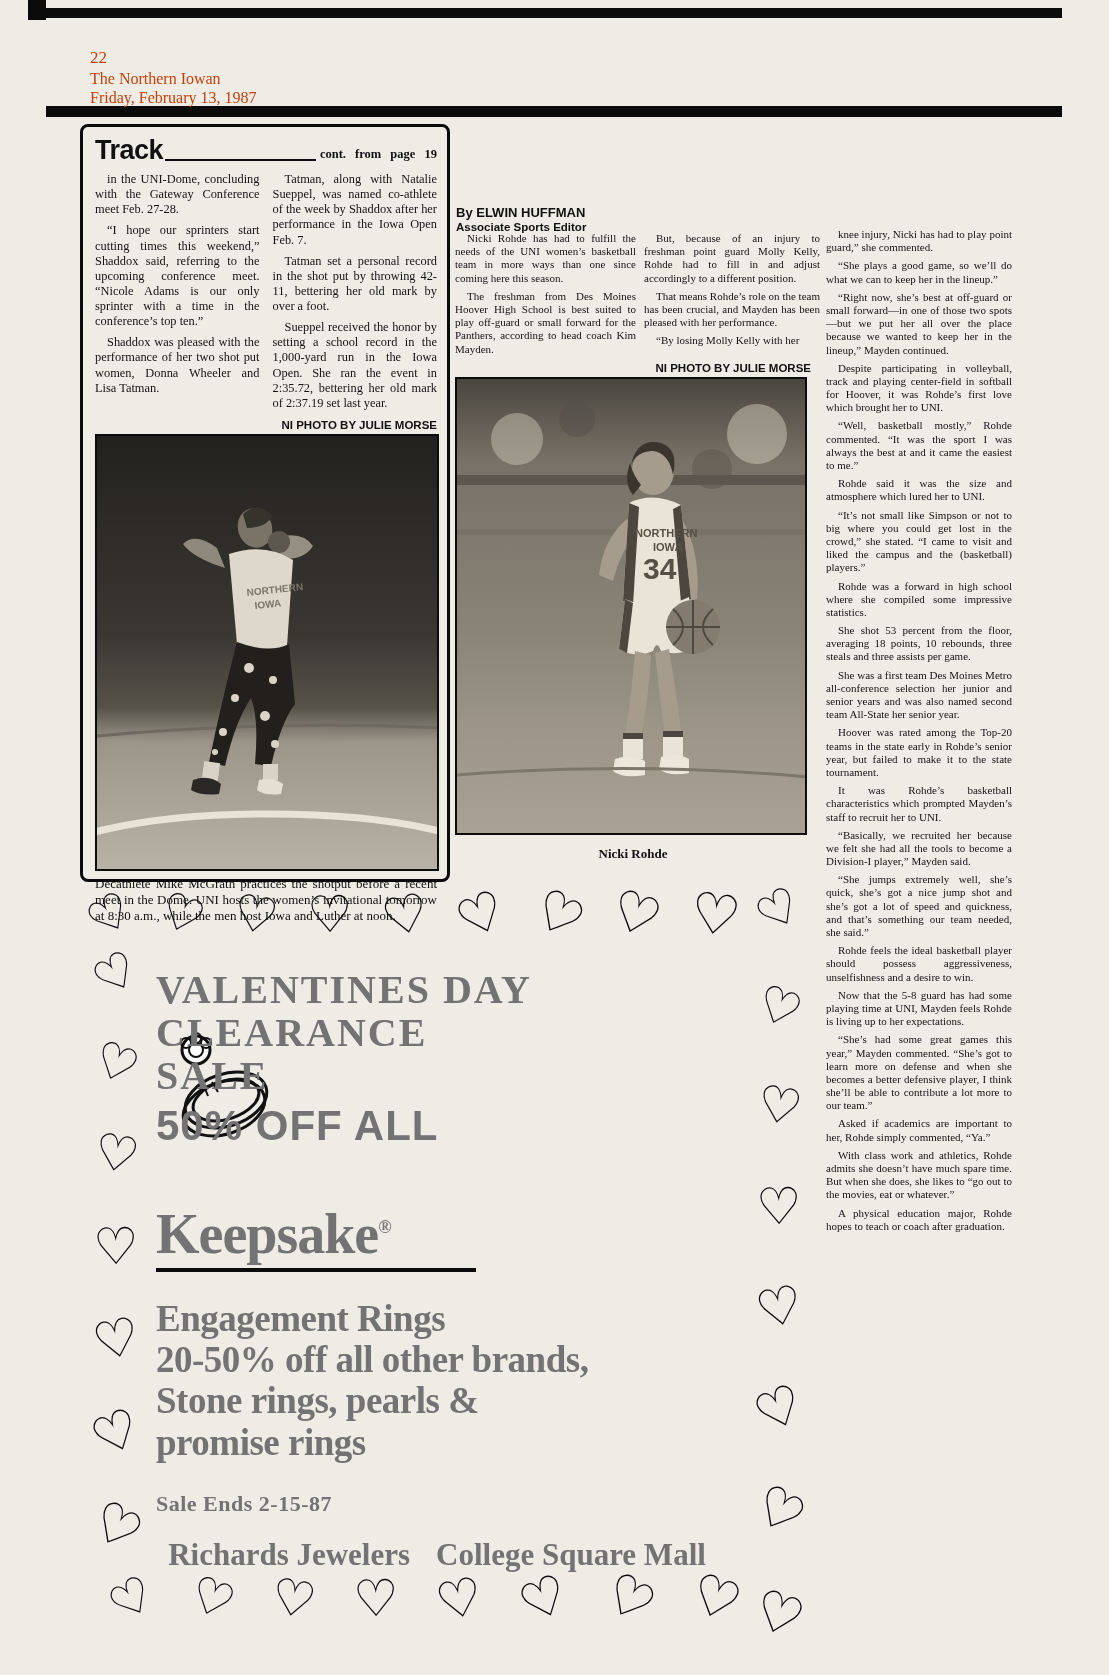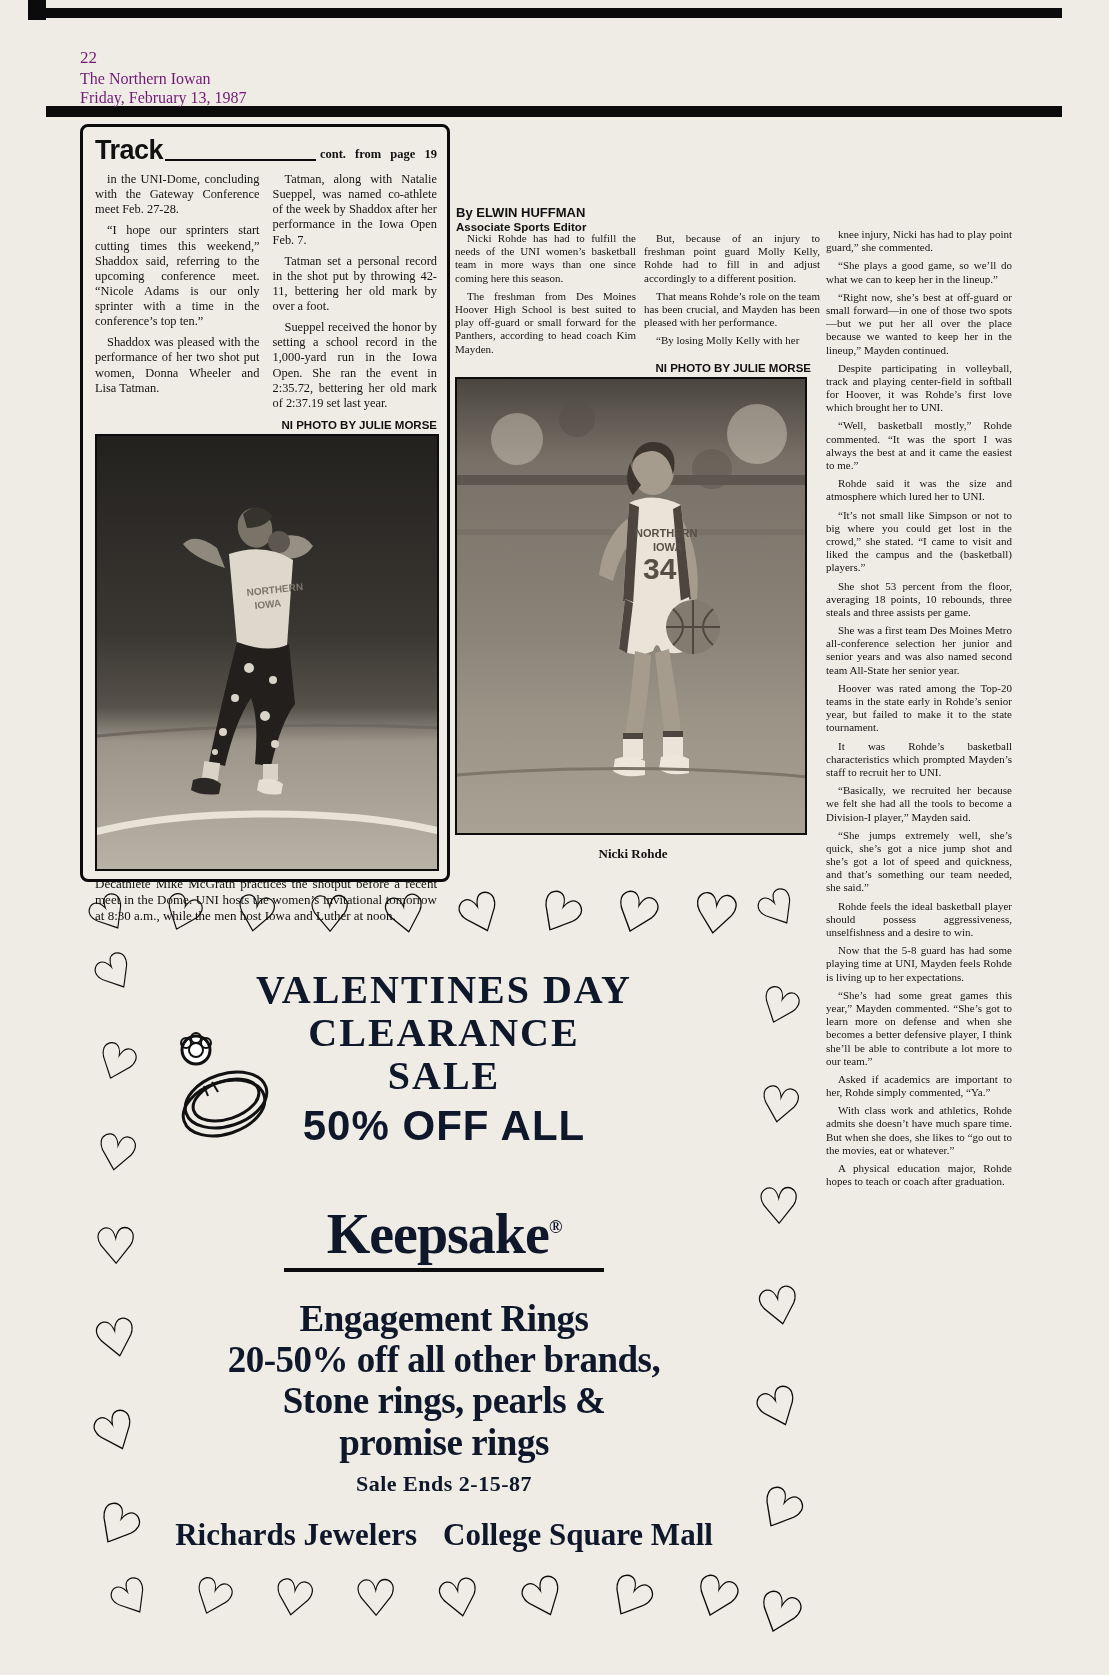--- a/index.html
+++ b/index.html
@@ -3,21 +3,21 @@
 <meta charset="utf-8">
 <style>
   * { margin:0; padding:0; box-sizing:border-box; }
   html,body { background:#d8d5cf; }
   .page {
     position:relative; width:1109px; height:1675px;
     background:#efece5; color:#111; overflow:hidden;
     font-family:"Liberation Serif", serif;
   }
   .bar { position:absolute; background:#0b0b0b; }
-  .masthead { position:absolute; left:80px; top:48px; font-size:16px; line-height:1.22; color:#701a75; }
+  .masthead { position:absolute; left:90px; top:48px; font-size:16px; line-height:1.22; color:#c2410c; }
   .masthead .pgnum { font-size:17px; }
   
   .track-box {
     position:absolute; left:80px; top:124px; width:370px; height:758px;
     border:3px solid #0b0b0b; border-radius:8px; padding:10px 10px 8px 12px;
     background:#efece5;
   }
   .track-title-row { display:flex; align-items:flex-end; margin-bottom:8px; }
   .track-title { font-family:"Liberation Sans", sans-serif; font-weight:bold; font-size:27px; line-height:1; letter-spacing:-0.5px; }
   .track-rule { flex:1; border-bottom:2px solid #0b0b0b; margin:0 4px 3px 2px; }
@@ -44,28 +44,28 @@
   .bb-photo { width:352px; height:458px; }
   .bb-caption { position:absolute; left:455px; top:846px; width:356px; text-align:center; font-weight:bold; font-size:13px; }
   
   .heart { display:inline-block; line-height:0.9; font-family:"DejaVu Sans", sans-serif; color:#0a0a0a; }
   .hearts-row { position:absolute; display:flex; align-items:center; justify-content:space-between; }
   .hearts-col { position:absolute; display:flex; flex-direction:column; align-items:center; justify-content:space-between; }
   .hr-top { left:88px; top:884px; width:652px; height:62px; }
   .hc-right { left:740px; top:888px; width:78px; height:752px; }
   .hc-left { left:86px; top:952px; width:60px; height:600px; }
   .hr-bottom { left:110px; top:1556px; width:630px; height:86px; }
-  .ad-center { position:absolute; left:163px; top:968px; width:562px; text-align:center; color:#0f172a; }
+  .ad-center { position:absolute; left:156px; top:968px; width:562px; text-align:left; color:#737373; }
   .ad-h1 { font-size:40px; font-weight:bold; letter-spacing:2px; line-height:1.08; }
   .ad-50 { font-family:"Liberation Sans", sans-serif; font-weight:bold; font-size:42px; letter-spacing:1px; margin-top:4px; }
   .keepsake { margin-top:52px; font-size:56px; font-weight:bold; letter-spacing:-1px; display:inline-block; position:relative; }
   .keepsake .reg { font-size:18px; vertical-align:super; }
   .keepsake-underline { width:320px; height:4px; background:#0c0c0c; margin:2px auto 0 auto; }
   .ad-body { margin-top:26px; font-size:37px; font-weight:bold; line-height:1.12; letter-spacing:-0.5px; }
-  .ad-sale-ends { margin-top:8px; font-size:22px; font-weight:bold; letter-spacing:0.5px; }
+  .ad-sale-ends { margin-top:28px; font-size:22px; font-weight:bold; letter-spacing:0.5px; }
   .ad-footer { margin-top:20px; font-size:31px; font-weight:bold; display:flex; justify-content:center; gap:26px; }
   .ring-illu { position:absolute; left:166px; top:1028px; }
 </style>
 </head>
 <body>
 
 <div class="page">
 
   <div class="bar" style="left:28px; top:0; width:18px; height:20px;"></div>
   <div class="bar" style="left:46px; top:8px; width:1016px; height:10px;"></div>
@@ -231,20 +231,21 @@
   <div class="bb-caption">Nicki Rohde</div>
 
   <div class="acol col3">
       <p class="para">knee injury, Nicki has had to play point guard,” she commented.</p>
       <p class="para">“She plays a good game, so we’ll do what we can to keep her in the lineup.”</p>
       <p class="para">“Right now, she’s best at off-guard or small forward—in one of those two spots—but we put her all over the place because we wanted to keep her in the lineup,” Mayden continued.</p>
       <p class="para">Despite participating in volleyball, track and playing center-field in softball for Hoover, it was Rohde’s first love which brought her to UNI.</p>
       <p class="para">“Well, basketball mostly,” Rohde commented. “It was the sport I was always the best at and it came the easiest to me.”</p>
       <p class="para">Rohde said it was the size and atmosphere which lured her to UNI.</p>
       <p class="para">“It’s not small like Simpson or not to big where you could get lost in the crowd,” she stated. “I came to visit and liked the campus and the (basketball) players.”</p>
+      <p class="para">Rohde was a forward in high school where she compiled some impressive statistics.</p>
       <p class="para">She shot 53 percent from the floor, averaging 18 points, 10 rebounds, three steals and three assists per game.</p>
       <p class="para">She was a first team Des Moines Metro all-conference selection her junior and senior years and was also named second team All-State her senior year.</p>
       <p class="para">Hoover was rated among the Top-20 teams in the state early in Rohde’s senior year, but failed to make it to the state tournament.</p>
       <p class="para">It was Rohde’s basketball characteristics which prompted Mayden’s staff to recruit her to UNI.</p>
       <p class="para">“Basically, we recruited her because we felt she had all the tools to become a Division-I player,” Mayden said.</p>
       <p class="para">“She jumps extremely well, she’s quick, she’s got a nice jump shot and she’s got a lot of speed and quickness, and that’s something our team needed, she said.”</p>
       <p class="para">Rohde feels the ideal basketball player should possess aggressiveness, unselfishness and a desire to win.</p>
       <p class="para">Now that the 5-8 guard has had some playing time at UNI, Mayden feels Rohde is living up to her expectations.</p>
       <p class="para">“She’s had some great games this year,” Mayden commented. “She’s got to learn more on defense and when she becomes a better defensive player, I think she’ll be able to contribute a lot more to our team.”</p>
       <p class="para">Asked if academics are important to her, Rohde simply commented, “Ya.”</p>

